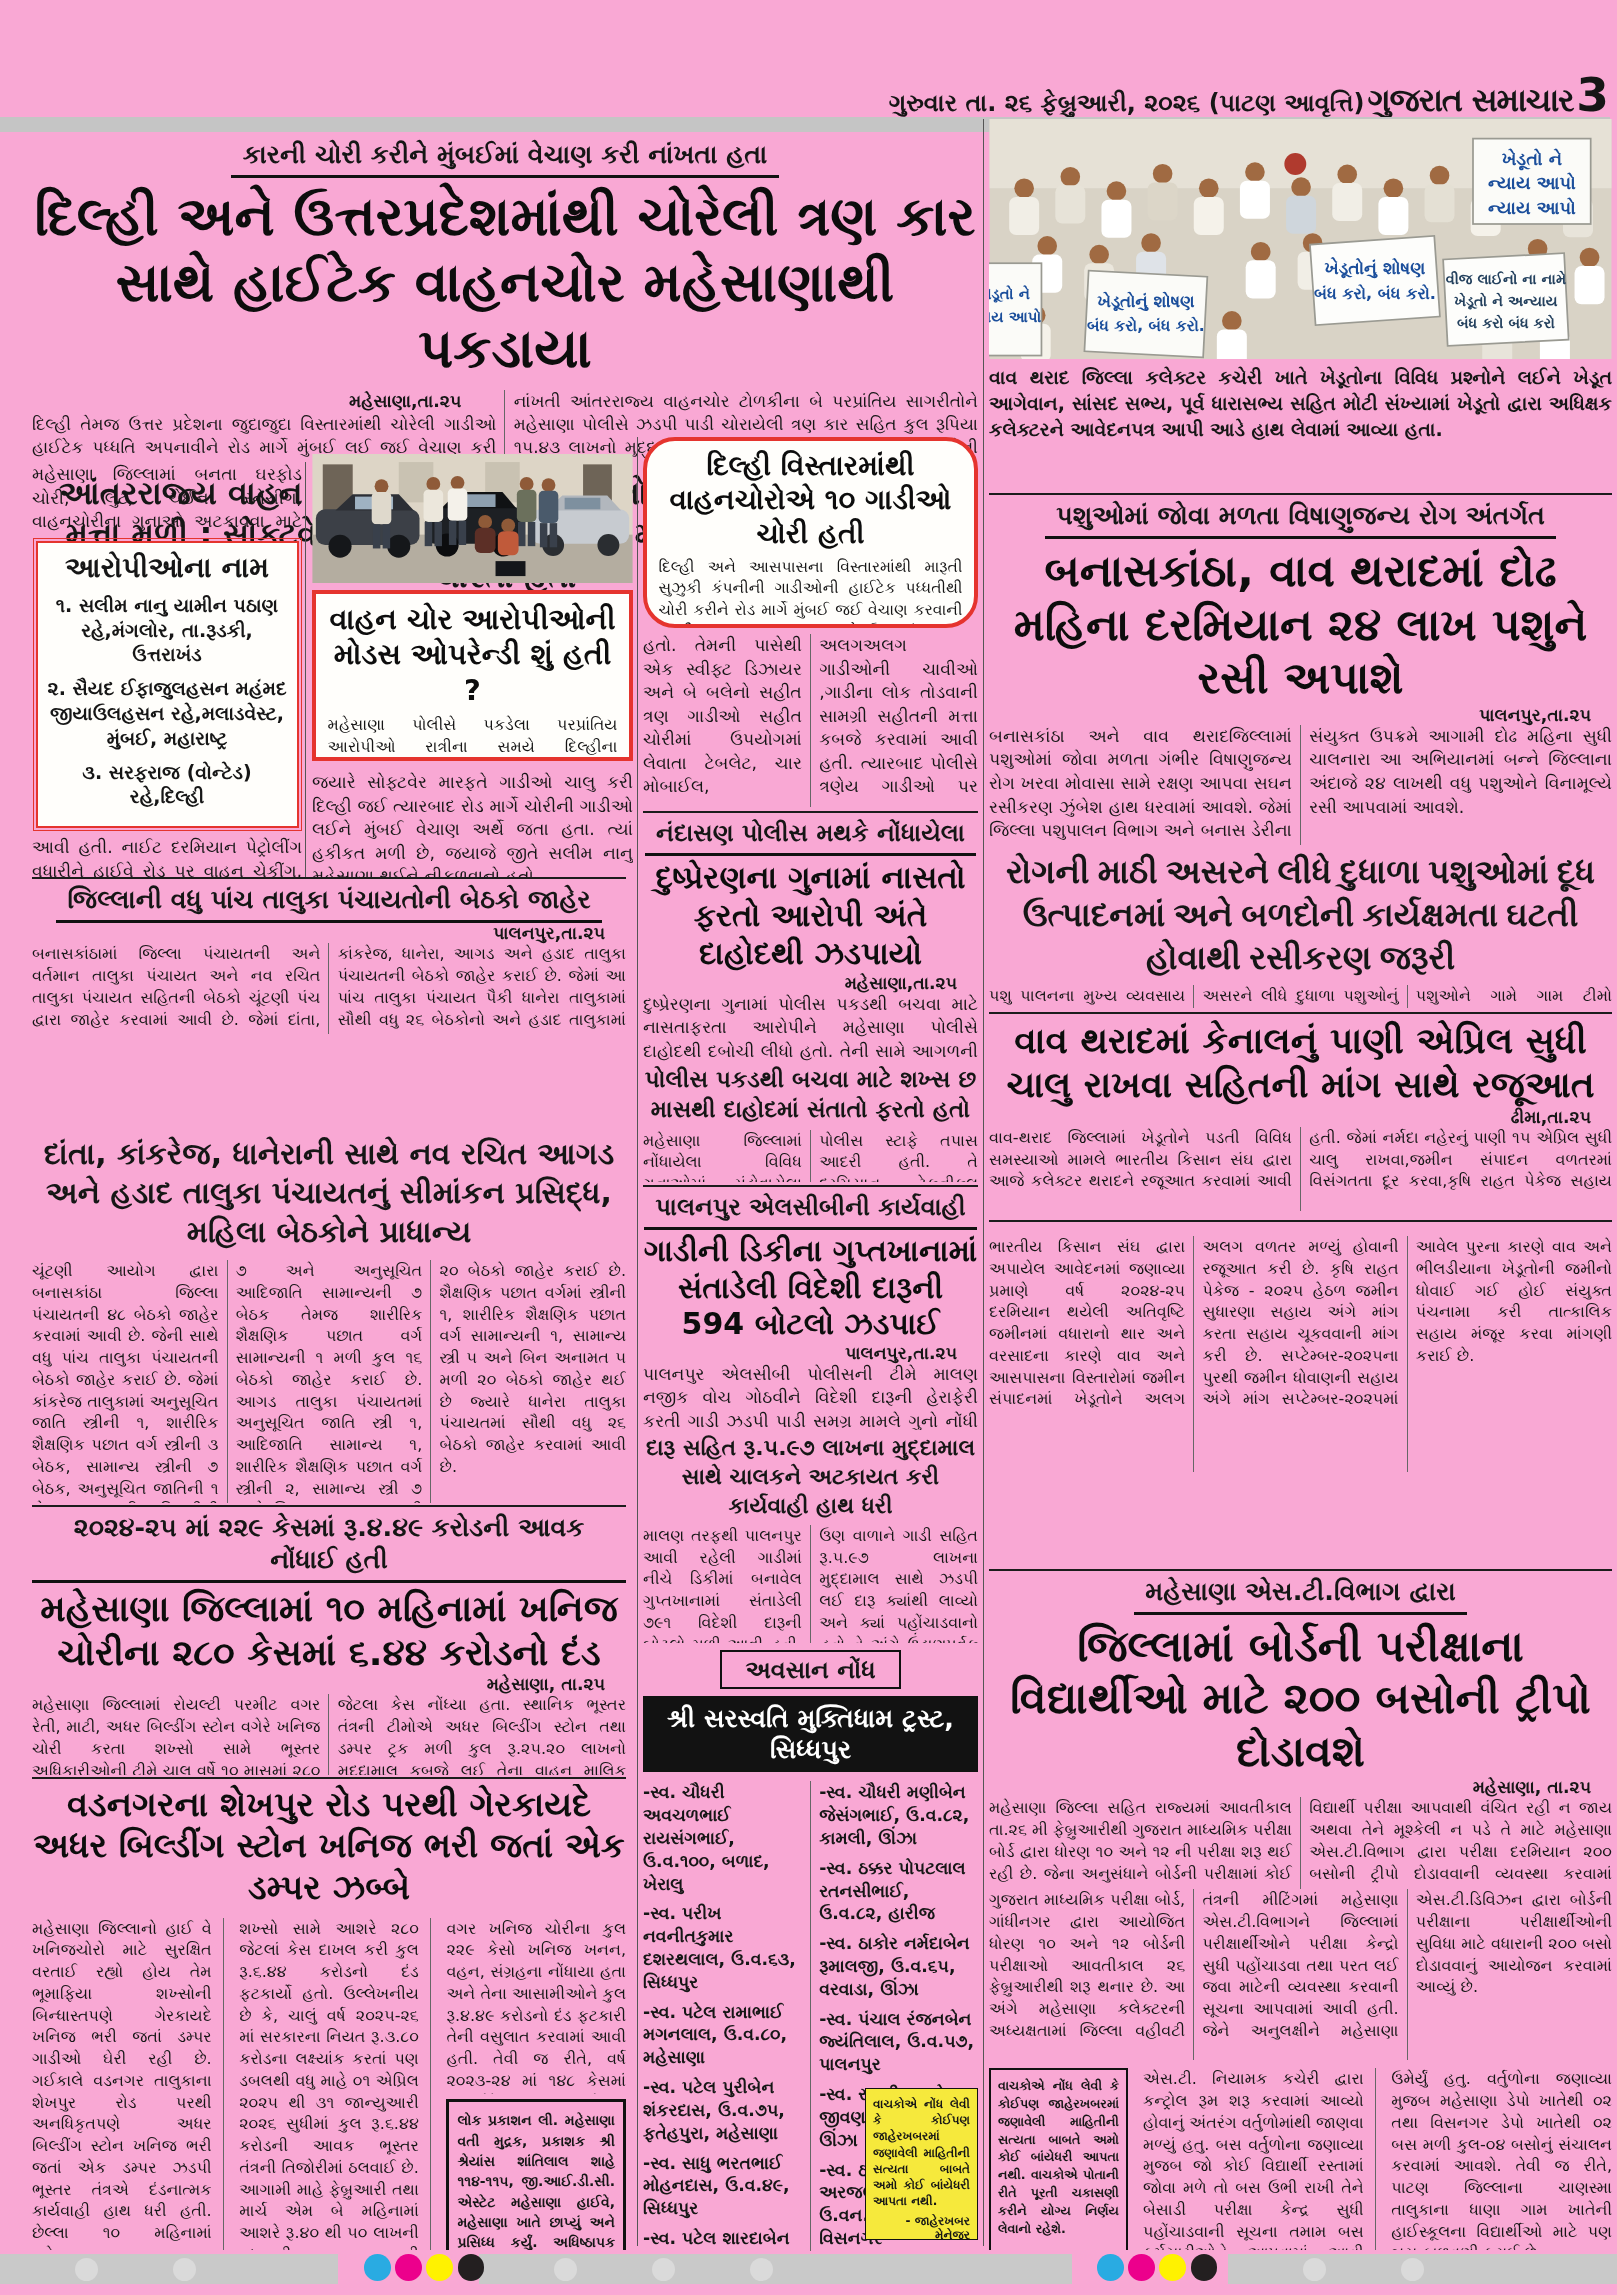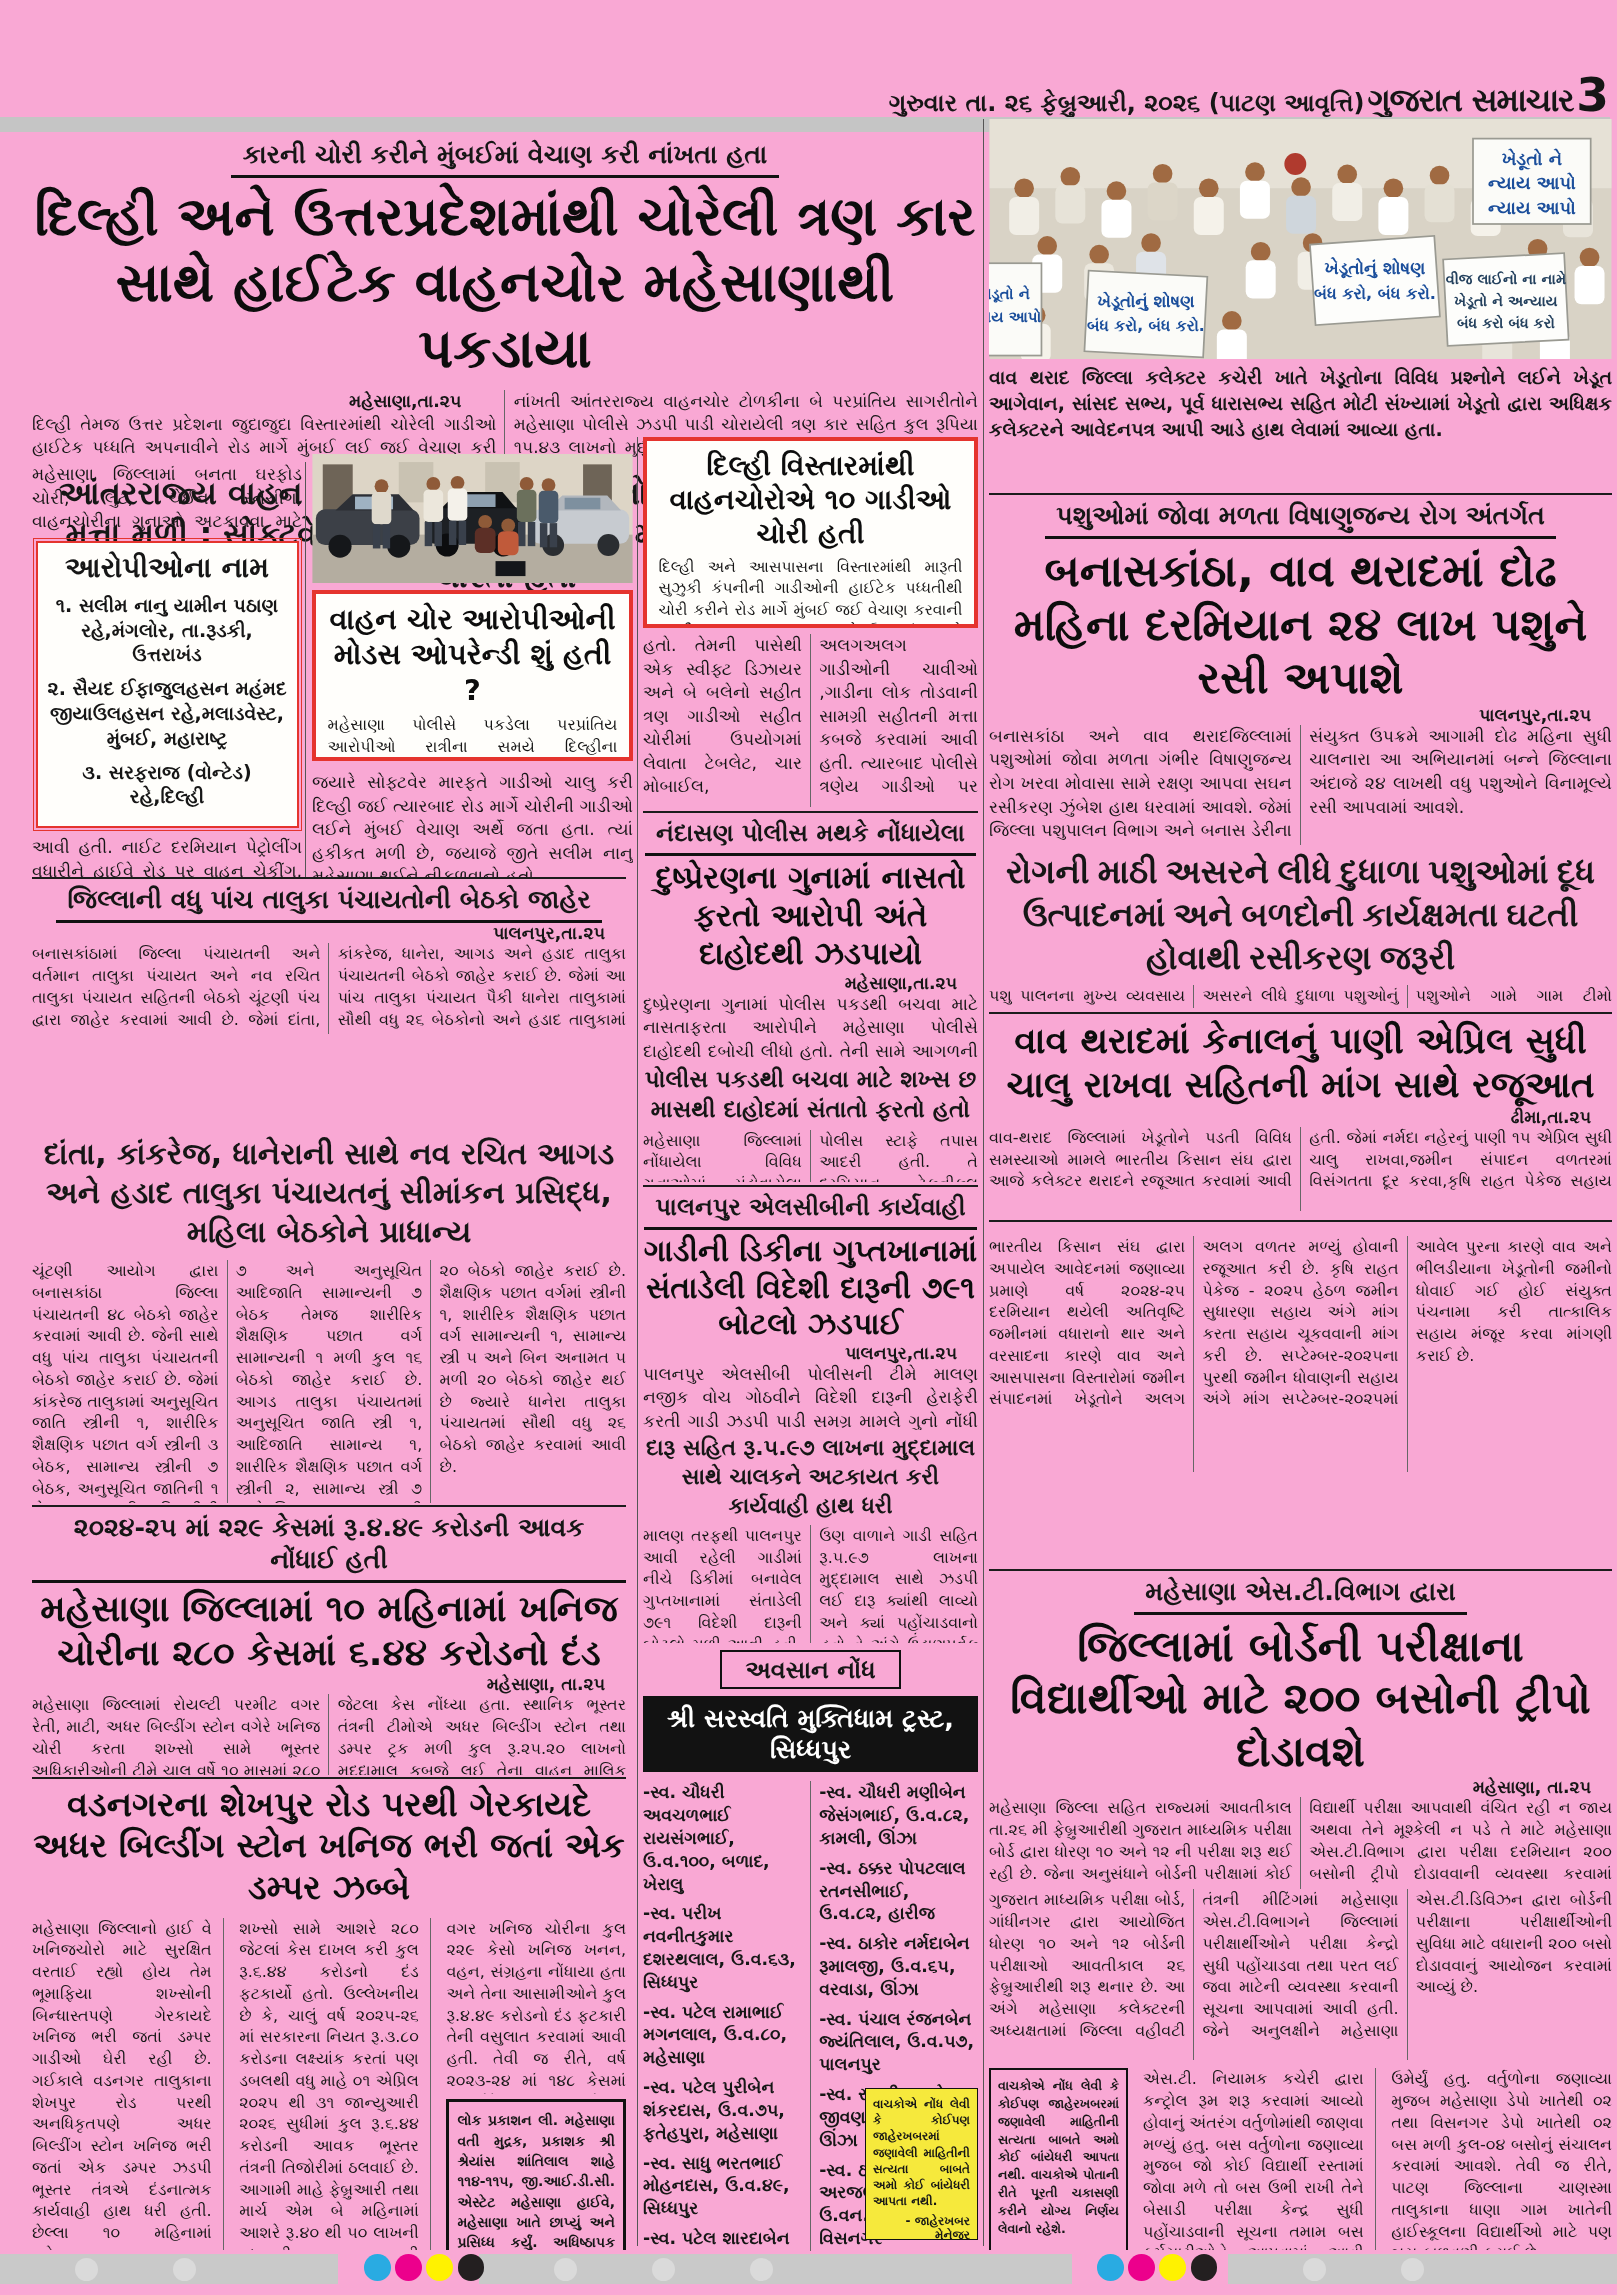--- a/index.html
+++ b/index.html
@@ -112,21 +112,21 @@
       <rect x="318" y="186" width="52" height="26" fill="#14161a"></rect>
     </svg>
   </div>
 
   <div class="abs redbox" style="left:312px;top:590px;width:321px;height:171px;">
     <div class="hl" style="font-size:29px;">વાહન ચોર આરોપીઓની મોડસ ઓપરેન્ડી શું હતી ?</div>
     <div class="bd" style="font-size:16px;margin-top:5.8px;height:87px;">મહેસાણા પોલીસે પકડેલા પરપ્રાંતિય આરોપીઓ રાત્રીના સમયે દિલ્હીના અલગઅલગ વિસ્તારોમાં જઈ સોસાયટીઓમાં પાર્ક કરેલી મારૂતી સુઝુકી કંપનીની ગાડીઓના દરવાજાના સ્પેશીયલ પાના વડે લોક તોડી નાંખતા હતા. ત્યારબાદ ટેબલેટથી કારની સોફ્ટવેર સીસ્ટમ કનેક્ટ કરી તેના સ્ટેરીંગ અનલોક કરી નાંખતા હતા.</div>
   </div>
   <div class="abs bd" style="left:312px;top:771px;width:321px;height:107px;">જયારે સોફ્ટવેર મારફતે ગાડીઓ ચાલુ કરી દિલ્હી જઈ ત્યારબાદ રોડ માર્ગે ચોરીની ગાડીઓ લઈને મુંબઈ વેચાણ અર્થે જતા હતા. ત્યાં હકીકત મળી છે, જયાજે જીતે સલીમ નાનુ મહેસાણા થઈને નીકળવાનો હતો.</div>
 
-  <div class="abs redbox" style="left:643px;top:437px;width:335px;height:191px;">
+  <div class="abs redbox" style="left:643px;top:437px;width:335px;height:191px;border-radius:32px;">
     <div class="hl" style="font-size:28px;">દિલ્હી વિસ્તારમાંથી વાહનચોરોએ ૧૦ ગાડીઓ ચોરી હતી</div>
     <div class="bd" style="font-size:15.6px;margin-top:5.8px;height:110px;">દિલ્હી અને આસપાસના વિસ્તારમાંથી મારૂતી સુઝુકી કંપનીની ગાડીઓની હાઈટેક પધ્ધતીથી ચોરી કરીને રોડ માર્ગે મુંબઈ જઈ વેચાણ કરવાની પ્રવૃતી આચરતા મહારાષ્ટ્ર અને ઉત્તરાખંડના બે આરોપીએ અને તેમનો વોન્ટેડ રહેલ દિલ્હીનો સાગરીત સરફરાજે ભેગા મળીને મહેસાણા પોલીસે કબજે કરેલી ત્રણ ગાડીઓ સિવાય દિલ્હી તેમજ આસપાસના વિસ્તારમાંથી અત્યારસુધીમાં ૧૦થી વધુ ગાડીઓની ચોરી કરી હોવાની પોલીસ સમક્ષ કબુલાત કરી છે.</div>
   </div>
   <div class="abs bd c2" style="left:643px;top:634px;width:335px;height:173px;">
     <span>હતો. તેમની પાસેથી એક સ્વીફ્ટ ડિઝાયર અને બે બલેનો સહીત ત્રણ ગાડીઓ સહીત ચોરીમાં ઉપયોગમાં લેવાતા ટેબલેટ, ચાર મોબાઈલ, અલગઅલગ ગાડીઓની ચાવીઓ ,ગાડીના લોક તોડવાની સામગ્રી સહીતની મત્તા કબજે કરવામાં આવી હતી. ત્યારબાદ પોલીસે ત્રણેય ગાડીઓ પર નંબરપ્લેટ લગાવેલ ન હોઈ ચેચીસ નંબરના આધારે</span>
     
   </div>
 
   <div class="hrule" style="left:643px;top:811px;width:335px;"></div>
   <div class="abs" style="left:643px;top:818px;width:335px;height:364px;overflow:hidden;">
@@ -134,21 +134,21 @@
     <div class="hl" style="font-size:31px;margin-top:3.5px;">દુષ્પ્રેરણના ગુનામાં નાસતો ફરતો આરોપી અંતે દાહોદથી ઝડપાયો</div>
     <div class="dl">મહેસાણા,તા.૨૫</div>
     <div class="bd" style="height:68px;">દુષ્પ્રેરણના ગુનામાં પોલીસ પકડથી બચવા માટે નાસતાફરતા આરોપીને મહેસાણા પોલીસે દાહોદથી દબોચી લીધો હતો. તેની સામે આગળની કાર્યવાહી માટે નંદાસણ પોલીસને સોંપવાની તજવીજ હાથ ધરાઈ હતી.</div>
     <div class="sh" style="font-size:23px;margin:4.6px 0;">પોલીસ પકડથી બચવા માટે શખ્સ છ માસથી દાહોદમાં સંતાતો ફરતો હતો</div>
     <div class="bd c2" style="height:136px;font-size:16px;">મહેસાણા જિલ્લામાં નોંધાયેલા વિવિધ ગુનાઓમાં સંડોવાયેલા અને નાસતાફરતા આરોપીઓને પકડવાની કામગીરી અંતર્ગત પોલીસ સ્ટાફે તપાસ આદરી હતી. તે દરમિયાન ટેકનીકલ સોર્સથી હકિકત મળેલી કે, નંદાસણ પોલીસ સ્ટેશનમાં છ માસ અગાઉ નોંધાયેલા દૂષ્પ્રેરણના ગુનામાં સંડોવાયેલ આરોપી નરેશ કાન્તીભાઈ મેડા મુળ રહે,ખંગેલા, દાહોદ, હાલ રહે,વડુ, તા.કડીવાળો હાલમાં દાહોદ ખાતે રહે છે. જેથી મહેસાણા પોલીસ સ્ટાફે દાહોદ પહોંચીને બાતમીદારો દ્વારા હકિકત મેળવેલ કે,ફરાર આરોપી અવારનવાર દાહોદથી ખંગેલા ગામ તરફ જતા રોડ પરની આરોહી હોટલે આવે છે. જેથી પોલીસે આ હોટલે વોચ ગોઠવીને આરોપીને દબોચી લીધો હતો.</div>
   </div>
 
   <div class="hrule" style="left:643px;top:1185px;width:335px;"></div>
   <div class="abs" style="left:643px;top:1192px;width:335px;height:451px;overflow:hidden;">
     <div class="k" style="font-size:24px;"><span>પાલનપુર એલસીબીની કાર્યવાહી</span></div>
-    <div class="hl" style="font-size:30px;margin-top:3.5px;">ગાડીની ડિકીના ગુપ્તખાનામાં સંતાડેલી વિદેશી દારૂની ૭૯૧ બોટલો ઝડપાઈ</div>
+    <div class="hl" style="font-size:30px;margin-top:3.5px;">ગાડીની ડિકીના ગુપ્તખાનામાં સંતાડેલી વિદેશી દારૂની 594 બોટલો ઝડપાઈ</div>
     <div class="dl">પાલનપુર,તા.૨૫</div>
     <div class="bd" style="height:67px;">પાલનપુર એલસીબી પોલીસની ટીમે માલણ નજીક વોચ ગોઠવીને વિદેશી દારૂની હેરાફેરી કરતી ગાડી ઝડપી પાડી સમગ્ર મામલે ગુનો નોંધી વધુ તપાસ હાથ ધરી છે.</div>
     <div class="sh" style="font-size:22px;margin:4.6px 0;">દારૂ સહિત રૂ.૫.૯૭ લાખના મુદ્દામાલ સાથે ચાલકને અટકાયત કરી કાર્યવાહી હાથ ધરી</div>
     <div class="bd c2" style="height:191px;font-size:16px;">માલણ તરફથી પાલનપુર આવી રહેલી ગાડીમાં નીચે ડિકીમાં બનાવેલ ગુપ્તખાનામાં સંતાડેલી ૭૯૧ વિદેશી દારૂની બોટલો મળી આવી હતી. પોલીસે ગાડીના ચાલક હર્ષ ઉદેસિંહ રાજપૂત રહે. ઉણ વાળાને ગાડી સહિત રૂ.૫.૯૭ લાખના મુદ્દામાલ સાથે ઝડપી લઈ દારૂ ક્યાંથી લાવ્યો અને ક્યાં પહોંચાડવાનો હતો તે અંગે ઉંડાણપૂર્વક તપાસ હાથ ધરી છે.</div>
   </div>
 
   <div class="abs" style="left:643px;top:1650px;width:335px;height:601px;overflow:hidden;">
     <div style="width:fit-content;margin:0 auto;border:2.3px solid #111;padding:3.5px 23px;font-size:24px;font-weight:bold;">અવસાન નોંધ</div>
     <div style="margin-top:7px;background:#121212;color:#ffffff;text-align:center;font-size:25.4px;font-weight:bold;padding:7px 3.5px;">શ્રી સરસ્વતિ મુક્તિધામ ટ્રસ્ટ, સિધ્ધપુર</div>
     <div class="c2" style="margin-top:9.2px;font-size:17.3px;column-rule:1.2px solid #666;">

